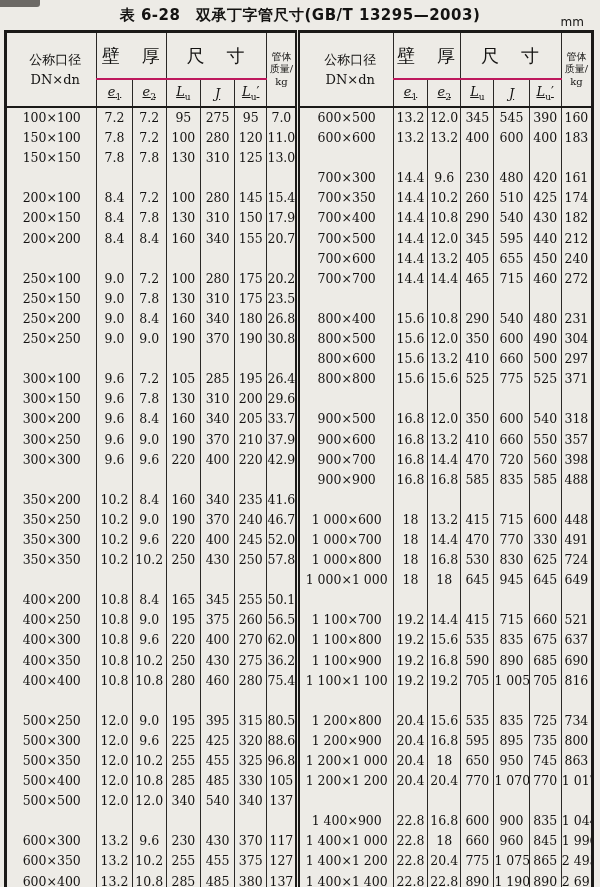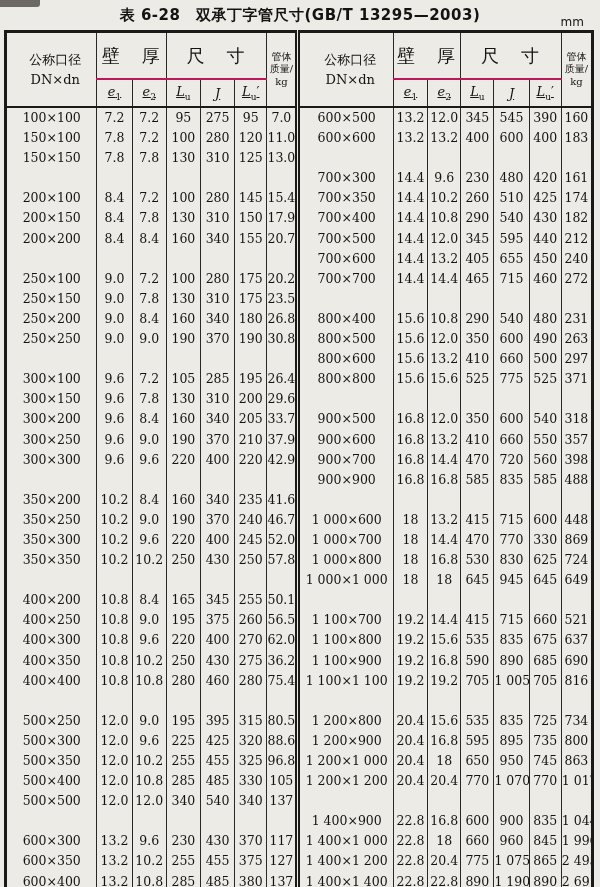--- a/index.html
+++ b/index.html
@@ -298,21 +298,21 @@
           <td>190</td>
           <td>370</td>
           <td>190</td>
           <td>30.8</td>
           <td class="half-start">800×500</td>
           <td>15.6</td>
           <td>12.0</td>
           <td>350</td>
           <td>600</td>
           <td>490</td>
-          <td>263</td>
+          <td>304</td>
         </tr>
         <tr>
           <td></td>
           <td></td>
           <td></td>
           <td></td>
           <td></td>
           <td></td>
           <td></td>
           <td class="half-start">800×600</td>
@@ -458,21 +458,21 @@
           <td>220</td>
           <td>400</td>
           <td>245</td>
           <td>52.0</td>
           <td class="half-start">1 000×700</td>
           <td>18</td>
           <td>14.4</td>
           <td>470</td>
           <td>770</td>
           <td>330</td>
-          <td>869</td>
+          <td>491</td>
         </tr>
         <tr>
           <td>350×350</td>
           <td>10.2</td>
           <td>10.2</td>
           <td>250</td>
           <td>430</td>
           <td>250</td>
           <td>57.8</td>
           <td class="half-start">1 000×800</td>

